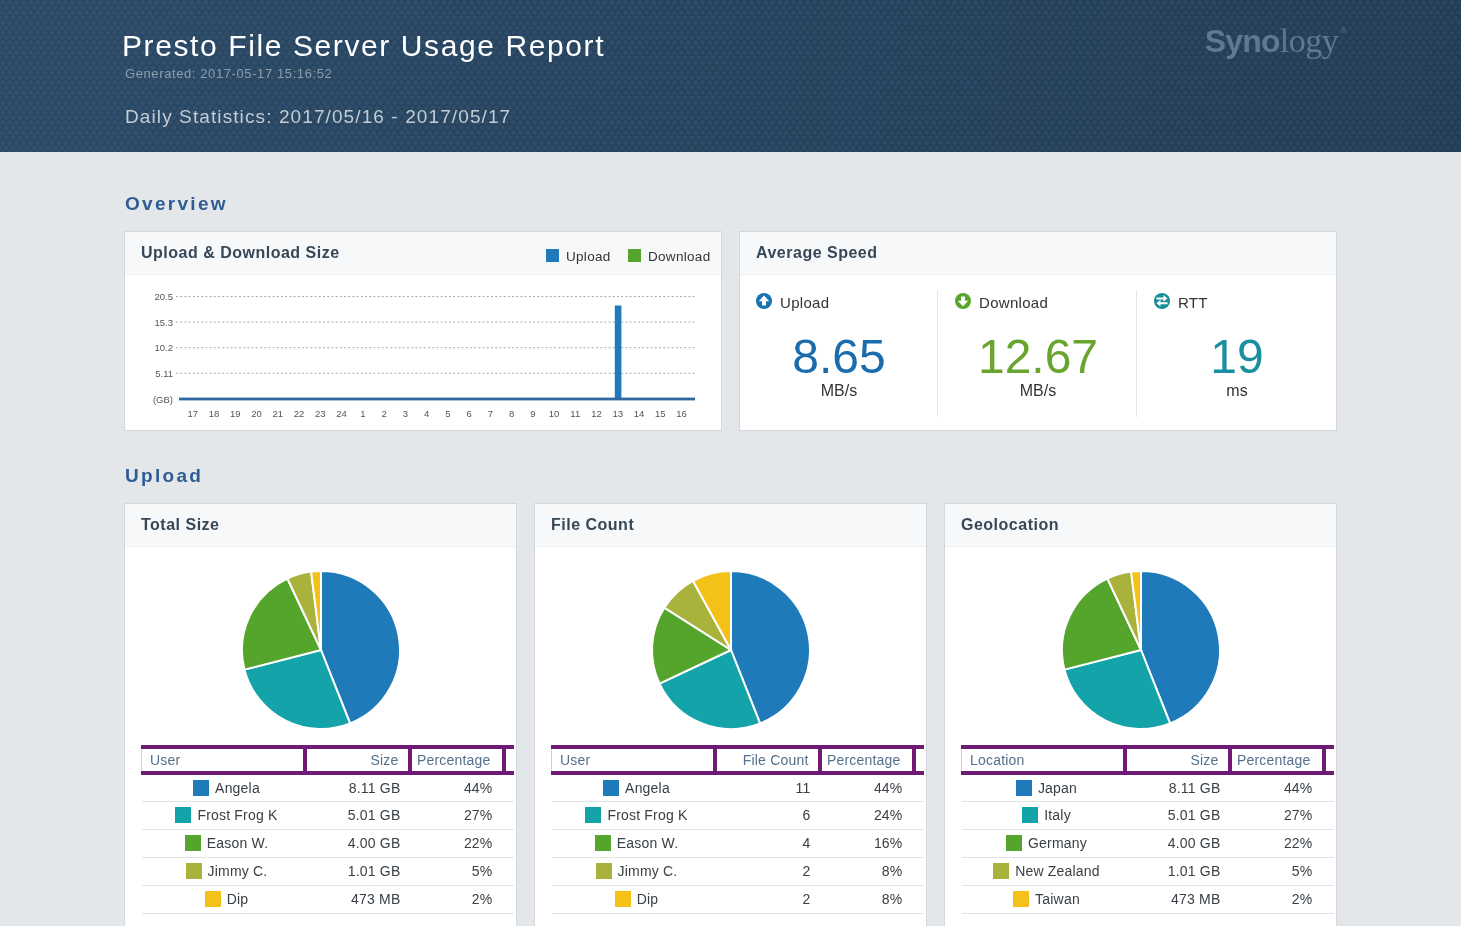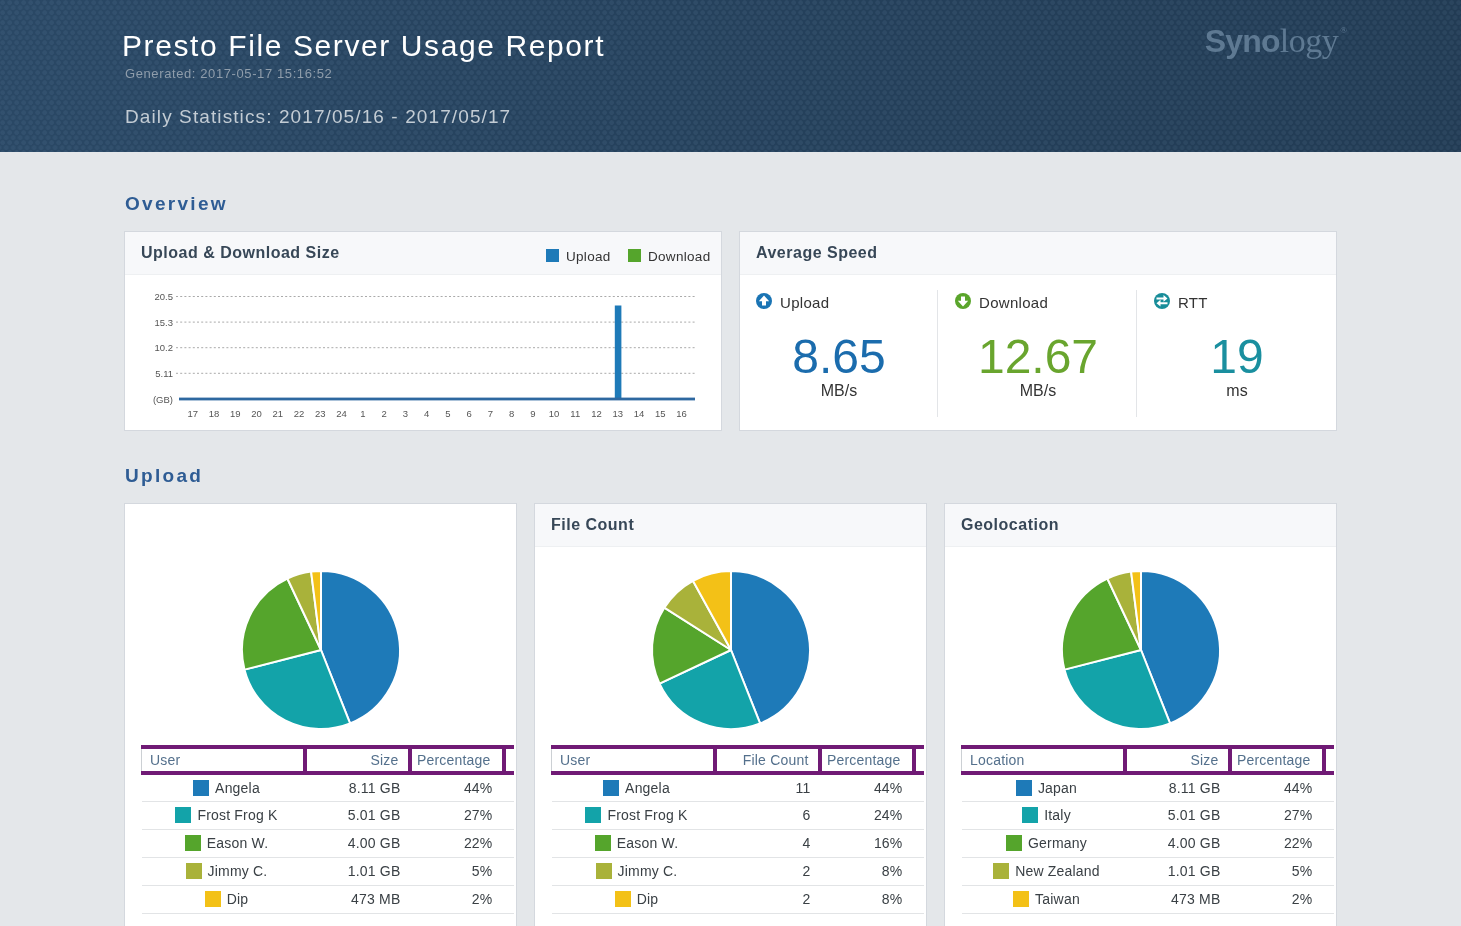--- a/index.html
+++ b/index.html
@@ -150,20 +150,21 @@
       <path d="M13.5 10.4 L6.5 10.4 L6.5 8 L2.5 11.4 L6.5 14.8 L6.5 12.4 L13.5 12.4 Z" fill="#fff" transform="translate(0,-1.2)"></path>
     </svg>
     <div class="avglabel" style="left:438px;top:62px">RTT</div>
     <div class="avgnum" style="left:407px;top:97px;color:#1a8f9f">19</div>
     <div class="avgunit" style="left:407px;top:150px">ms</div>
   </div>
 
   <h2 class="sec" id="up-title">Upload</h2>
 
   <div class="card" id="card-up">
+    <div class="chead">Total Size</div>
     <svg class="pie" width="170" height="170">
       <g stroke="#fff" stroke-width="2" stroke-linejoin="round">
       <path fill="#1e7ab8" d="M85,85 L85.00,6.00 A79,79 0 0 1 114.08,158.45 Z"></path>
       <path fill="#13a3a9" d="M85,85 L114.08,158.45 A79,79 0 0 1 8.48,104.65 Z"></path>
       <path fill="#55a52c" d="M85,85 L8.48,104.65 A79,79 0 0 1 51.36,13.52 Z"></path>
       <path fill="#a9b23a" d="M85,85 L51.36,13.52 A79,79 0 0 1 75.10,6.62 Z"></path>
       <path fill="#f3c117" d="M85,85 L75.10,6.62 A79,79 0 0 1 85.00,6.00 Z"></path>
       </g>
     </svg>
     <table class="tbl">

